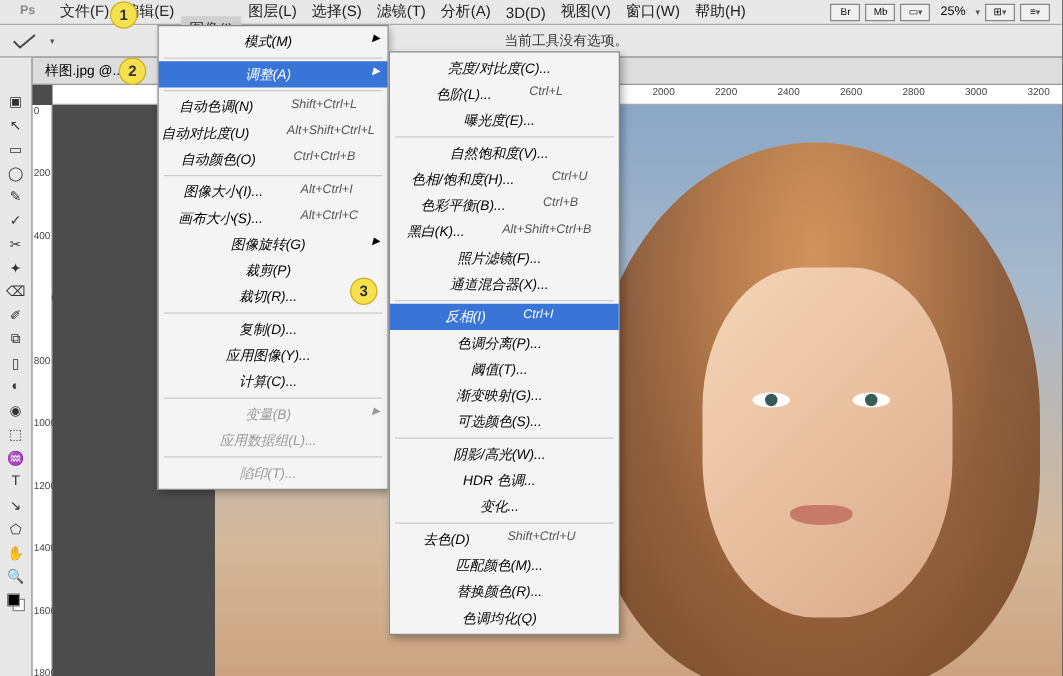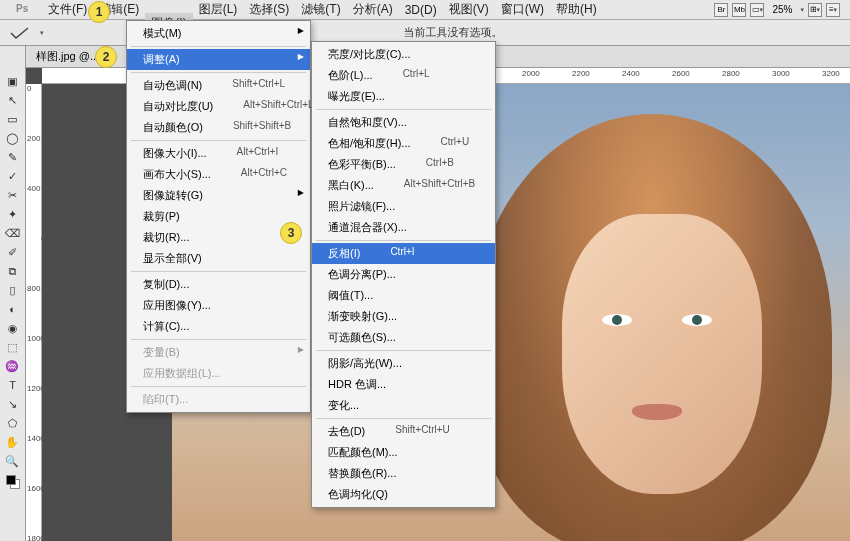--- a/index.html
+++ b/index.html
@@ -3,21 +3,21 @@
 <meta charset="utf-8">
 <style>
 * { margin: 0; padding: 0; box-sizing: border-box; font-family: "Microsoft YaHei", Arial, sans-serif; }
 body { width: 850px; height: 541px; background: #4c4c4c; overflow: hidden; font-size: 11px; }
 
 .menubar { height: 20px; background: #e8e8e8; display: flex; align-items: center; padding-left: 16px; border-bottom: 1px solid #aaa; position: relative; z-index: 100; }
 .ps-logo { width: 18px; height: 14px; font-size: 10px; font-weight: bold; color: #888; margin-right: 8px; }
 .menu-item { padding: 2px 6px; font-size: 12px; color: #222; cursor: pointer; position: relative; }
 .menu-item.active { background: #d0d0d0; margin-top: 28px; }
 .menu-right { margin-left: auto; display: flex; align-items: center; gap: 4px; padding-right: 10px; }
-.menu-right-icon { width: 14px; height: 14px; border: 1px solid #888; display: flex; align-items: center; justify-content: center; font-size: 8px; background: #f0f0f0; }
+.menu-right-icon { width: 24px; height: 14px; border: 1px solid #888; display: flex; align-items: center; justify-content: center; font-size: 8px; background: #f0f0f0; }
 .zoom-text { font-size: 10px; padding: 0 4px; }
 .tri { font-size: 7px; color: #555; }
 
 .optbar { height: 26px; background: #e8e8e8; border-bottom: 1px solid #999; display: flex; align-items: center; padding-left: 10px; font-size: 11px; color: #333; }
 .optbar .tool-ico { width: 20px; height: 14px; margin-right: 10px; }
 .optbar-text { margin-left: 360px; }
 
 .workspace { position: relative; height: 495px; display: flex; }
 .toolbox { width: 26px; background: #e8e8e8; border-right: 1px solid #999; display: flex; flex-direction: column; padding-top: 26px; gap: 1px; }
 .tool { width: 20px; height: 18px; margin: 0 auto; display: flex; align-items: center; justify-content: center; font-size: 11px; color: #333; cursor: pointer; }
@@ -37,21 +37,21 @@
 .face { position: absolute; right: 40px; top: 30px; width: 320px; height: 430px; }
 .hair { position: absolute; top: 0; right: -20px; width: 360px; height: 440px; background: radial-gradient(ellipse at 50% 20%, #d89050 0%, #b87540 30%, #8a5530 60%, #6a4020 100%); border-radius: 50% 50% 40% 40%; opacity: 0.9; }
 .skin { position: absolute; top: 100px; right: 50px; width: 200px; height: 280px; background: linear-gradient(135deg, #f5d5b8 0%, #e8c0a0 50%, #d8a888 100%); border-radius: 40% 40% 45% 45%; }
 .eye-l { position: absolute; top: 200px; right: 180px; width: 30px; height: 12px; background: #fff; border-radius: 50%; }
 .eye-l::after { content: ''; position: absolute; width: 10px; height: 10px; background: #3a5a5a; border-radius: 50%; top: 1px; left: 10px; }
 .eye-r { position: absolute; top: 200px; right: 100px; width: 30px; height: 12px; background: #fff; border-radius: 50%; }
 .eye-r::after { content: ''; position: absolute; width: 10px; height: 10px; background: #3a5a5a; border-radius: 50%; top: 1px; left: 10px; }
 .lips { position: absolute; top: 290px; right: 130px; width: 50px; height: 16px; background: #c87a6a; border-radius: 40% 40% 50% 50%; }
 
 .dropdown { position: absolute; background: #f4f4f4; border: 1px solid #888; box-shadow: 2px 3px 6px rgba(0,0,0,0.3); z-index: 200; font-size: 11px; min-width: 185px; padding: 2px 0; }
-.dd-row { display: flex; justify-content: flex-start; padding: 3px 24px 3px 16px; cursor: pointer; white-space: nowrap; position: relative; }
+.dd-row { display: flex; justify-content: center; padding: 3px 24px 3px 16px; cursor: pointer; white-space: nowrap; position: relative; font-style: italic; }
 .dd-row.highlighted { background: #3875d7; color: #fff; }
 .dd-row.disabled { color: #999; cursor: default; }
 .dd-sep { height: 1px; background: #ccc; margin: 2px 4px; }
 .dd-arrow { position: absolute; right: 6px; font-size: 8px; }
 .shortcut { color: #555; font-size: 10px; margin-left: 30px; }
 .dd-row.highlighted .shortcut { color: #fff; }
 
 #menu1 { top: 20px; left: 126px; width: 185px; }
 #menu2 { top: 41px; left: 311px; width: 170px; }
 
@@ -177,43 +177,40 @@
     <div class="dd-row">
       <span>自动色调(N)</span>
       <span class="shortcut">Shift+Ctrl+L</span>
     </div>
     <div class="dd-row">
       <span>自动对比度(U)</span>
       <span class="shortcut">Alt+Shift+Ctrl+L</span>
     </div>
     <div class="dd-row">
       <span>自动颜色(O)</span>
-      <span class="shortcut">Shift+Shift+B</span>
+      <span class="shortcut">Ctrl+Ctrl+B</span>
     </div>
     <div class="dd-sep"></div>
     <div class="dd-row">
       <span>图像大小(I)...</span>
       <span class="shortcut">Alt+Ctrl+I</span>
     </div>
     <div class="dd-row">
       <span>画布大小(S)...</span>
       <span class="shortcut">Alt+Ctrl+C</span>
     </div>
     <div class="dd-row">
       <span>图像旋转(G)</span>
       <span class="dd-arrow">▶</span>
     </div>
     <div class="dd-row">
       <span>裁剪(P)</span>
     </div>
     <div class="dd-row">
       <span>裁切(R)...</span>
-    </div>
-    <div class="dd-row">
-      <span>显示全部(V)</span>
     </div>
     <div class="dd-sep"></div>
     <div class="dd-row">
       <span>复制(D)...</span>
     </div>
     <div class="dd-row">
       <span>应用图像(Y)...</span>
     </div>
     <div class="dd-row">
       <span>计算(C)...</span>

